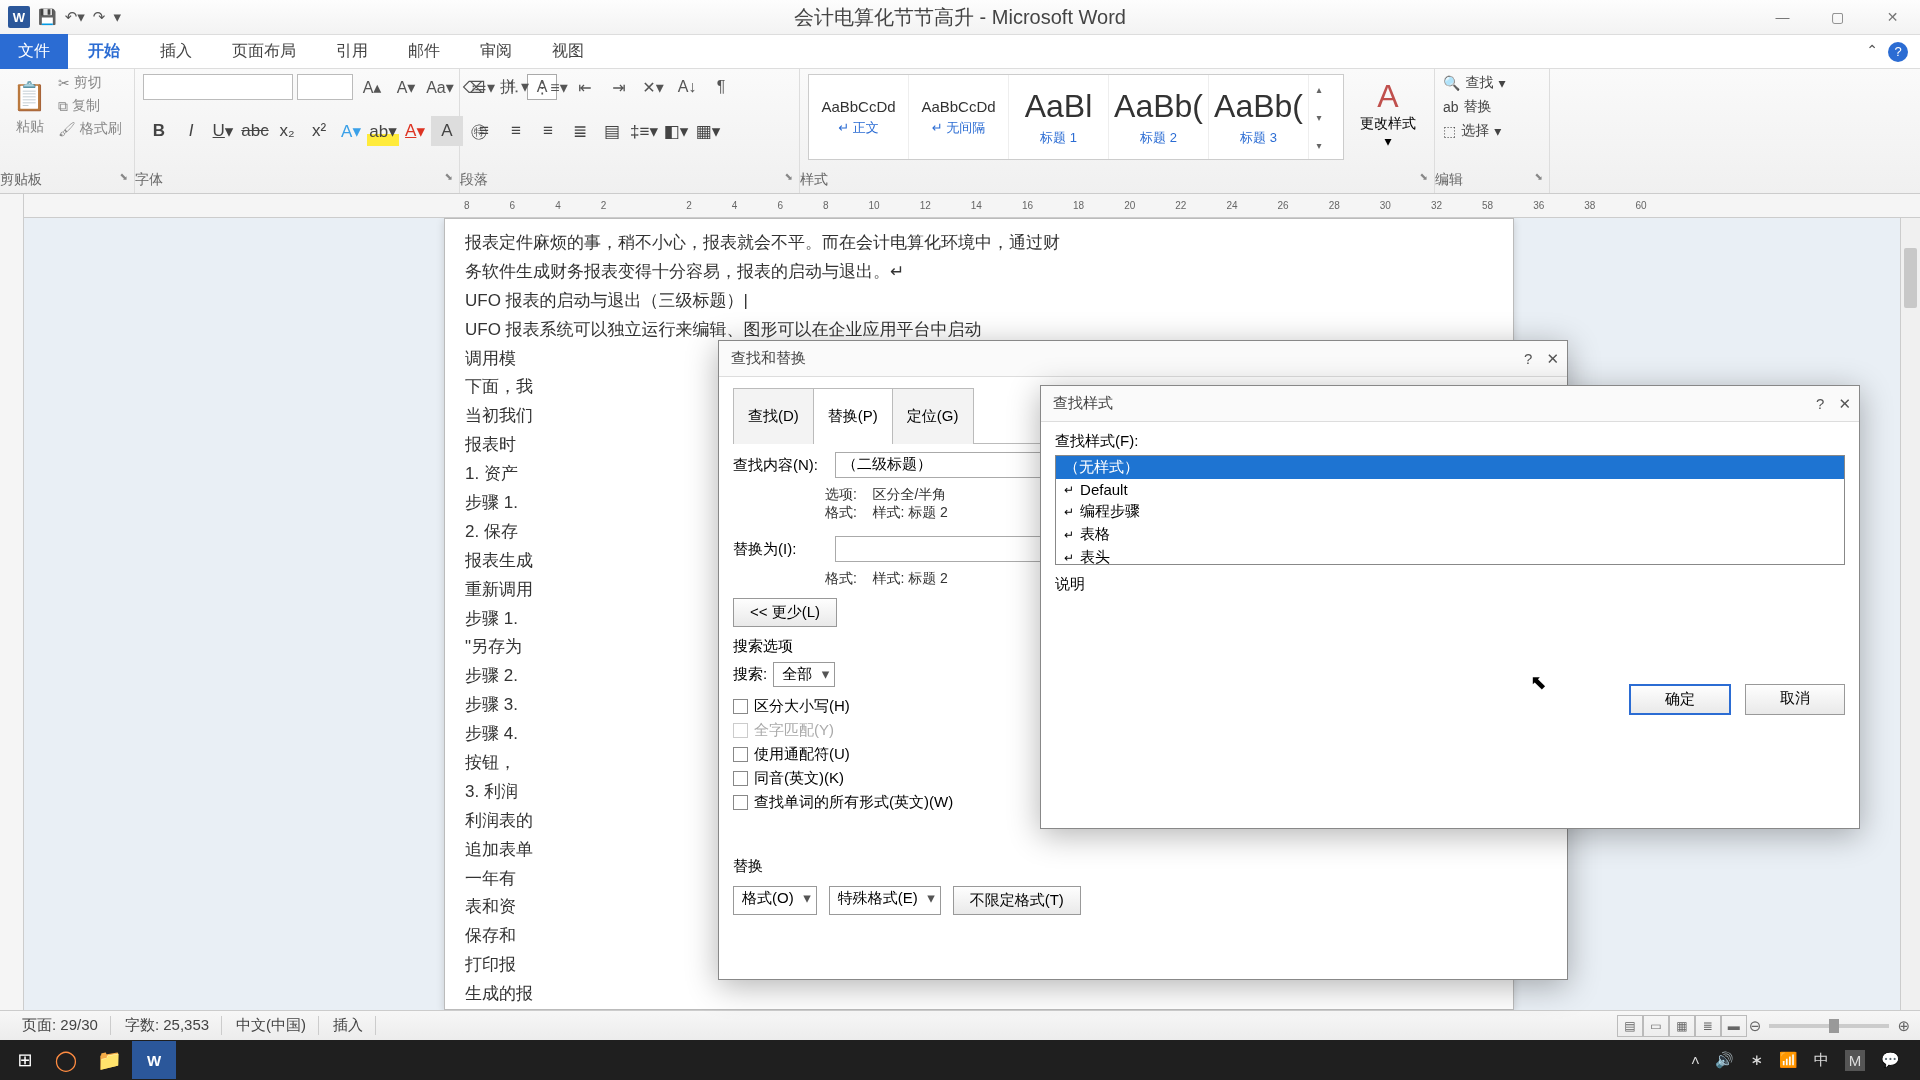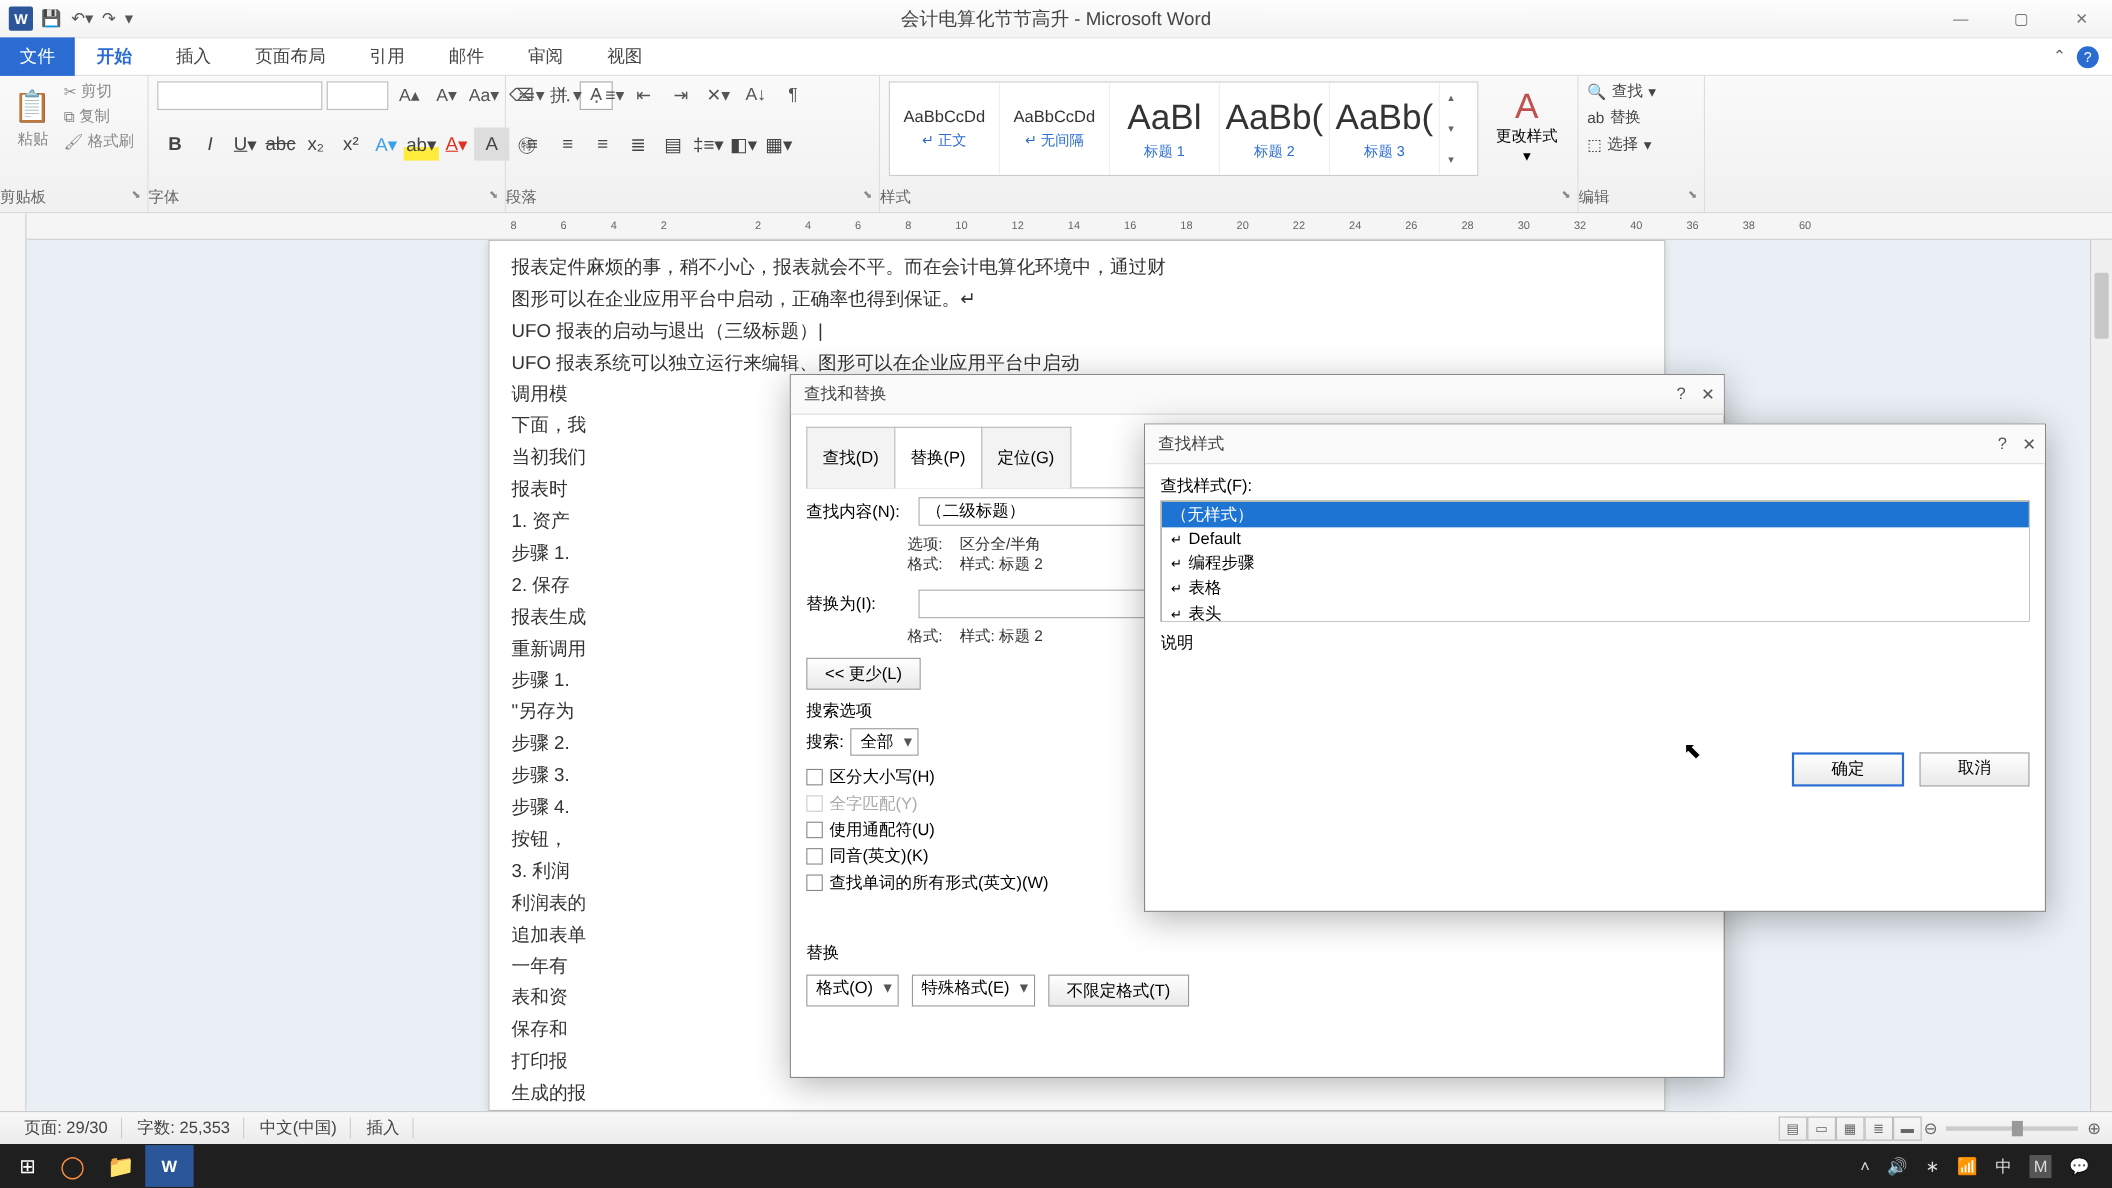--- a/index.html
+++ b/index.html
@@ -3,21 +3,21 @@
 <meta charset="utf-8">
 <style>
 * { margin: 0; padding: 0; box-sizing: border-box; font-family: "Microsoft YaHei", "SimSun", sans-serif; }
 body { background: #fff; width: 1920px; height: 1080px; overflow: hidden; position: relative; font-size: 14px; }
 
 
 .titlebar { height: 35px; background: linear-gradient(#fdfdfd, #f3f3f3); display: flex; align-items: center; border-bottom: 1px solid #ddd; position: relative; }
 .titlebar .qat { display: flex; align-items: center; gap: 8px; padding: 0 8px; }
 .titlebar .qat .word-icon { width: 22px; height: 22px; background: #2b579a; color: #fff; display: flex; align-items: center; justify-content: center; font-weight: bold; border-radius: 2px; font-size: 13px; }
 .titlebar .qat span { color: #555; font-size: 15px; }
-.titlebar .title { position: absolute; left: 50%; transform: translateX(-50%); font-size: 17px; color: #444; }
+.titlebar .title { position: absolute; left: 50%; transform: translateX(-50%); font-size: 20px; color: #444; }
 .titlebar .winbtns { position: absolute; right: 0; display: flex; }
 .titlebar .winbtns div { width: 55px; height: 35px; display: flex; align-items: center; justify-content: center; color: #777; font-size: 14px; }
 
 
 .ribbon-tabs { height: 34px; background: #fff; display: flex; align-items: center; border-bottom: 1px solid #ddd; position: relative; }
 .tab-file { background: #2b6cd3; color: #fff; padding: 7px 18px; font-size: 16px; }
 .tab { padding: 7px 20px; font-size: 16px; color: #444; cursor: pointer; }
 .tab.active { color: #2b6cd3; font-weight: bold; }
 .ribbon-help { position: absolute; right: 12px; display: flex; gap: 10px; color: #555; }
 .ribbon-help .help-circle { width: 20px; height: 20px; border-radius: 50%; background: #2b6cd3; color: #fff; display: flex; align-items: center; justify-content: center; font-size: 13px; }
@@ -311,29 +311,29 @@
         <span>14</span>
         <span>16</span>
         <span>18</span>
         <span>20</span>
         <span>22</span>
         <span>24</span>
         <span>26</span>
         <span>28</span>
         <span>30</span>
         <span>32</span>
-        <span>40</span>
+        <span>58</span>
         <span>36</span>
         <span>38</span>
         <span>60</span>
       </div>
     <div class="docscroll">
       <div class="page" id="doc-page">
           <div>报表定件麻烦的事，稍不小心，报表就会不平。而在会计电算化环境中，通过财</div>
-          <div>图形可以在企业应用平台中启动，正确率也得到保证。↵</div>
+          <div>务软件生成财务报表变得十分容易，报表的启动与退出。↵</div>
           <div>UFO 报表的启动与退出（三级标题）|</div>
           <div>UFO 报表系统可以独立运行来编辑、图形可以在企业应用平台中启动</div>
           <div>调用模</div>
           <div>下面，我</div>
           <div>当初我们</div>
           <div>报表时</div>
           <div>1. 资产</div>
           <div>步骤 1.</div>
           <div>2. 保存</div>
           <div>报表生成</div>

